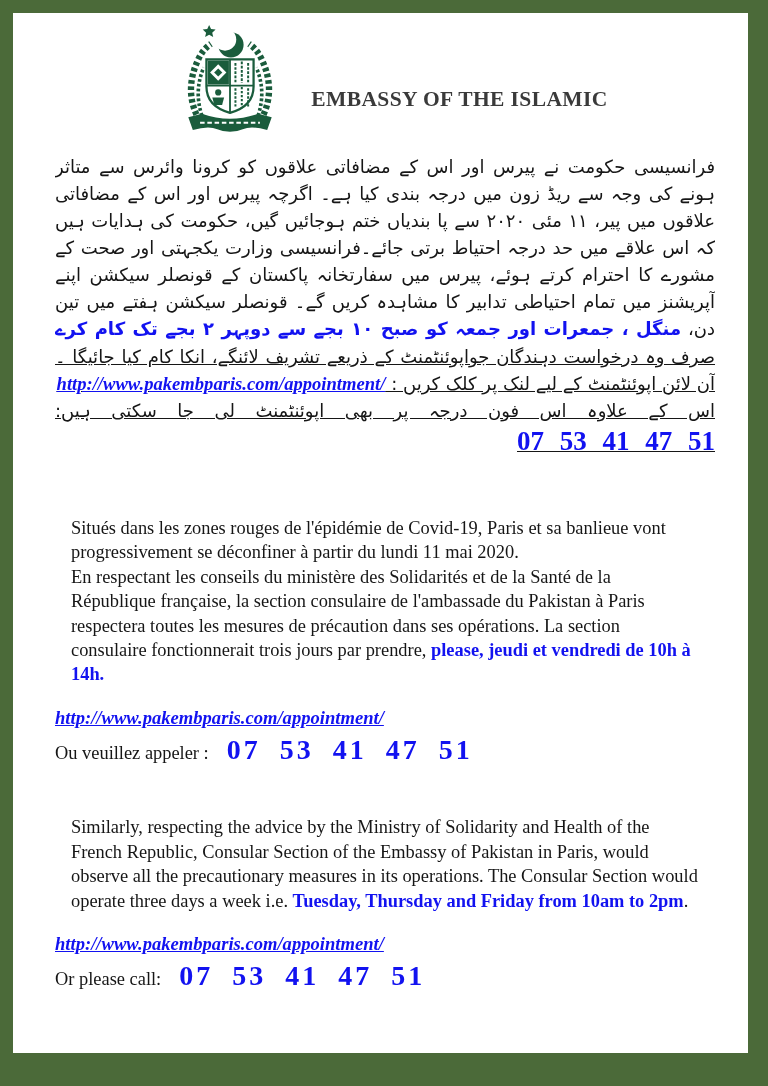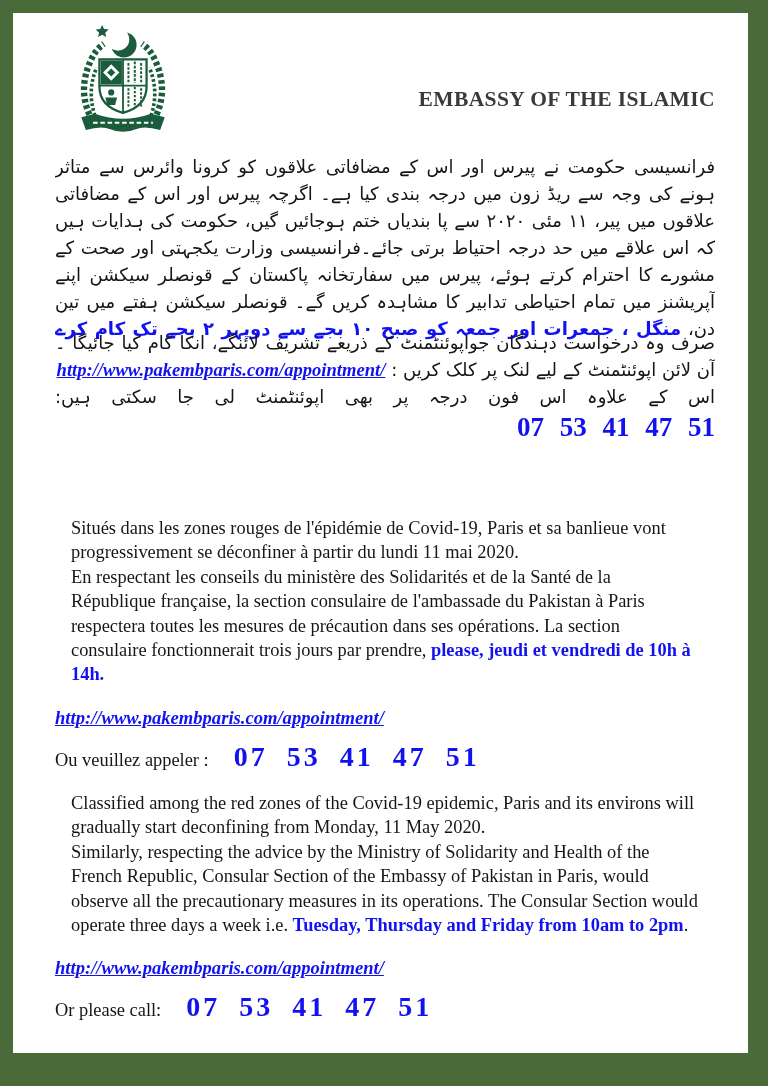--- a/index.html
+++ b/index.html
@@ -8,39 +8,39 @@
     background:var(--border-green,#4b6a39);
     font-family:"Liberation Serif",serif;
   }
   .page{
     position:absolute;left:13px;top:13px;width:735px;height:1040px;
     background:#ffffff;overflow:hidden;
   }
   .sec{position:absolute;left:42px;right:33px;}
 
   
-  .hdr{top:10px;display:flex;justify-content:space-between;align-items:center;gap:13px;}
+  .hdr{top:10px;display:flex;justify-content:center;align-items:center;gap:13px;}
   .emblem{flex:0 0 auto;}
   .emb-fill{fill:var(--emblem-green,#1a5c3c);}
   .emb-stroke{stroke:var(--emblem-green,#1a5c3c);fill:none;}
   .emb-shield{fill:#fff;stroke:var(--emblem-green,#1a5c3c);stroke-width:2.5px;}
   .hdr-title{
     margin-top:34px;text-align:center;
     font-weight:bold;font-size:21.5px;line-height:1.13;
     color:var(--title-gray,#3a3a3a);letter-spacing:.4px;white-space:nowrap;
   }
 
   
   .urdu{
     direction:rtl;text-align:justify;margin:0;
     font-family:"DejaVu Sans",sans-serif;
     font-size:18px;line-height:27px;color:var(--text-black,#161616);
   }
   .sec-u1{top:140px;max-height:190px;overflow:hidden;}
-  .sec-u2{top:316px;max-height:120px;overflow:hidden;}
+  .sec-u2{top:330px;max-height:120px;overflow:hidden;text-decoration:underline;}
 
   
   .latin{margin:16px;font-size:18.4px;line-height:24.4px;color:var(--text-black,#161616);}
   .sec-fr{top:487px;}
   .sec-en{top:762px;}
 
   .blue{color:var(--accent-blue,#1212f0);}
   .bold{font-weight:bold;}
 
   .link{
@@ -52,21 +52,21 @@
   a.block-link{display:inline-block;margin-top:3px;}
   .urdu .link{font-size:18.6px;}
 
   .phone{
     font-family:"Liberation Serif",serif;
     font-weight:bold;color:var(--accent-blue,#1212f0);
     font-size:28px;letter-spacing:3px;word-spacing:9px;white-space:nowrap;
   }
   .urdu .phone{font-size:27px;line-height:34px;}
 
-  .call-row{display:flex;align-items:baseline;gap:25px;margin-top:11px;}
+  .call-row{display:flex;align-items:baseline;gap:18px;margin-top:4px;}
   .call-row .latin-label{font-size:18.4px;color:var(--text-black,#161616);}
 </style>
 </head>
 <body>
 
 <div class="page">
 
   <div class="sec hdr">
     <svg class="emblem" width="136" height="118" viewBox="0 0 150 130" aria-hidden="true">
 
@@ -120,21 +120,21 @@
     </p>
     <a class="link block-link">http://www.pakembparis.com/appointment/</a>
     <div class="call-row">
       <span class="latin-label">Ou veuillez appeler :</span>
       <span class="phone">07 53 41 47 51</span>
     </div>
   </div>
 
   <div class="sec sec-en">
     <p class="latin">
-      <span>Classified among the red zones of the Covid-19 epidemic, Paris and its environs will gradually start deconfining from Monday, 11 May 2020.</span><br>
+      <br>
       <span>Similarly, respecting the advice by the Ministry of Solidarity and Health of the French Republic, Consular Section of the Embassy of Pakistan in Paris, would observe all the precautionary measures in its operations. The Consular Section would operate three days a week i.e. </span><span class="blue bold">Tuesday, Thursday and Friday from 10am to 2pm</span><span>.</span><br>
     </p>
     <a class="link block-link">http://www.pakembparis.com/appointment/</a>
     <div class="call-row">
       <span class="latin-label">Or please call:</span>
       <span class="phone">07 53 41 47 51</span>
     </div>
   </div>
 
 </div>

